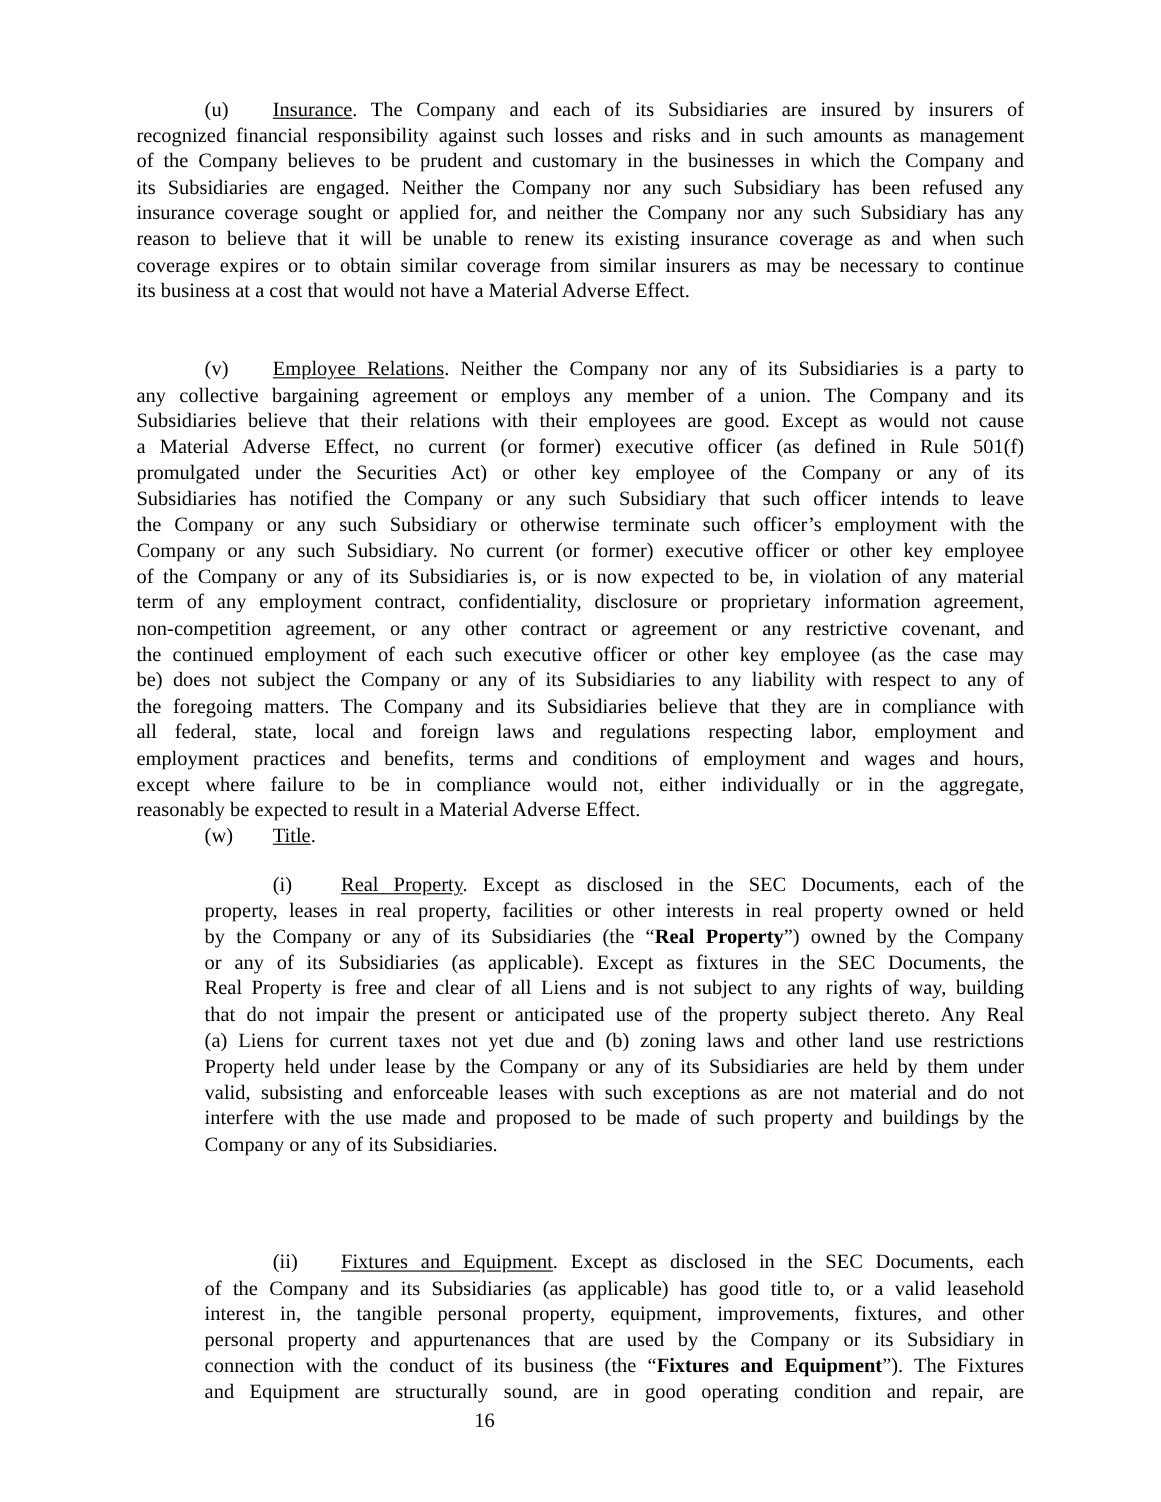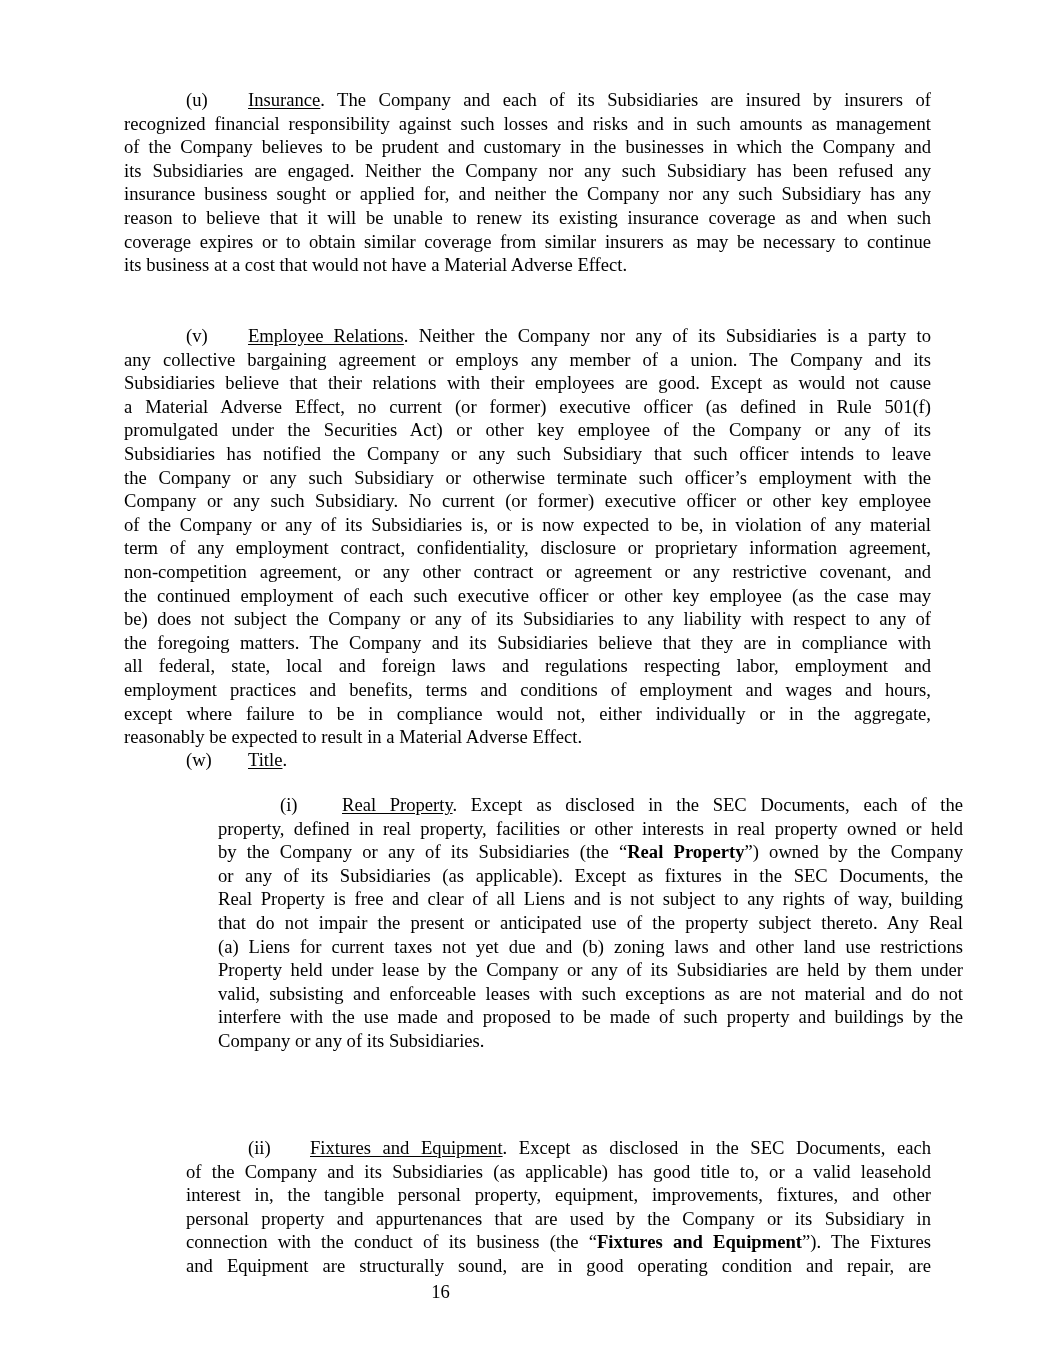--- a/index.html
+++ b/index.html
@@ -7,37 +7,37 @@
          font-family: "Liberation Serif", serif; color: #000; font-size: 18.6px; }
   .para { position: absolute; }
   .line { display: block; height: 23.6px; line-height: 23.6px; white-space: nowrap;
           text-align: justify; text-align-last: justify; }
   .line.last { text-align-last: left; }
   .u { text-decoration: underline; text-underline-offset: 2px; }
   .b { font-weight: bold; }
   #p-u { left: 124px; top: 88px; width: 807px; }
   #p-v { left: 124px; top: 300px; width: 807px; margin-top: 24px; }
   #p-w { left: 124px; top: 748px; width: 807px; }
-  #p-wi { left: 186px; top: 793px; width: 745px; margin-left: 32px; }
+  #p-wi { left: 186px; top: 793px; width: 745px; }
   #p-wii { left: 186px; top: 1136px; width: 745px; }
   .first-u { padding-left: 62px; }
   .first-sub { padding-left: 62px; }
   .hdr-label { display: inline-block; width: 62px; }
   #page-num { position: absolute; left: 0; width: 881px; top: 1280px; text-align: center;
               line-height: 23.6px; }
 </style>
 </head>
 <body>
 
 <div class="para" id="p-u">
   <span class="line first-u"><span class="hdr-label">(u)</span><span class="u">Insurance</span><span>. The Company and each of its Subsidiaries are insured by insurers of</span></span>
   <span class="line">recognized financial responsibility against such losses and risks and in such amounts as management</span>
   <span class="line">of the Company believes to be prudent and customary in the businesses in which the Company and</span>
   <span class="line">its Subsidiaries are engaged. Neither the Company nor any such Subsidiary has been refused any</span>
-  <span class="line">insurance business sought or applied for, and neither the Company nor any such Subsidiary has any</span>
+  <span class="line">insurance coverage sought or applied for, and neither the Company nor any such Subsidiary has any</span>
   <span class="line">reason to believe that it will be unable to renew its existing insurance coverage as and when such</span>
   <span class="line">coverage expires or to obtain similar coverage from similar insurers as may be necessary to continue</span>
   <span class="line last">its business at a cost that would not have a Material Adverse Effect.</span>
 </div>
 
 <div class="para" id="p-v">
   <span class="line first-u"><span class="hdr-label">(v)</span><span class="u">Employee Relations</span><span>. Neither the Company nor any of its Subsidiaries is a party to</span></span>
   <span class="line">any collective bargaining agreement or employs any member of a union. The Company and its</span>
   <span class="line">Subsidiaries believe that their relations with their employees are good. Except as would not cause</span>
   <span class="line">a Material Adverse Effect, no current (or former) executive officer (as defined in Rule 501(f)</span>
@@ -56,21 +56,21 @@
   <span class="line">except where failure to be in compliance would not, either individually or in the aggregate,</span>
   <span class="line last">reasonably be expected to result in a Material Adverse Effect.</span>
 </div>
 
 <div class="para" id="p-w">
   <span class="line last first-u"><span class="hdr-label">(w)</span><span class="u">Title</span><span>.</span></span>
 </div>
 
 <div class="para" id="p-wi">
   <span class="line first-sub"><span class="hdr-label">(i)</span><span class="u">Real Property</span><span>. Except as disclosed in the SEC Documents, each of the</span></span>
-  <span class="line">property, defined in real property, facilities or other interests in real property owned or held</span>
+  <span class="line">property, leases in real property, facilities or other interests in real property owned or held</span>
   <span class="line"><span>by the Company or any of its Subsidiaries (the “</span><span class="b">Real Property</span><span>”) owned by the Company</span></span>
   <span class="line">or any of its Subsidiaries (as applicable). Except as fixtures in the SEC Documents, the</span>
   <span class="line">Real Property is free and clear of all Liens and is not subject to any rights of way, building</span>
   <span class="line">that do not impair the present or anticipated use of the property subject thereto. Any Real</span>
   <span class="line">(a) Liens for current taxes not yet due and (b) zoning laws and other land use restrictions</span>
   <span class="line">Property held under lease by the Company or any of its Subsidiaries are held by them under</span>
   <span class="line">valid, subsisting and enforceable leases with such exceptions as are not material and do not</span>
   <span class="line">interfere with the use made and proposed to be made of such property and buildings by the</span>
   <span class="line last">Company or any of its Subsidiaries.</span>
 </div>

